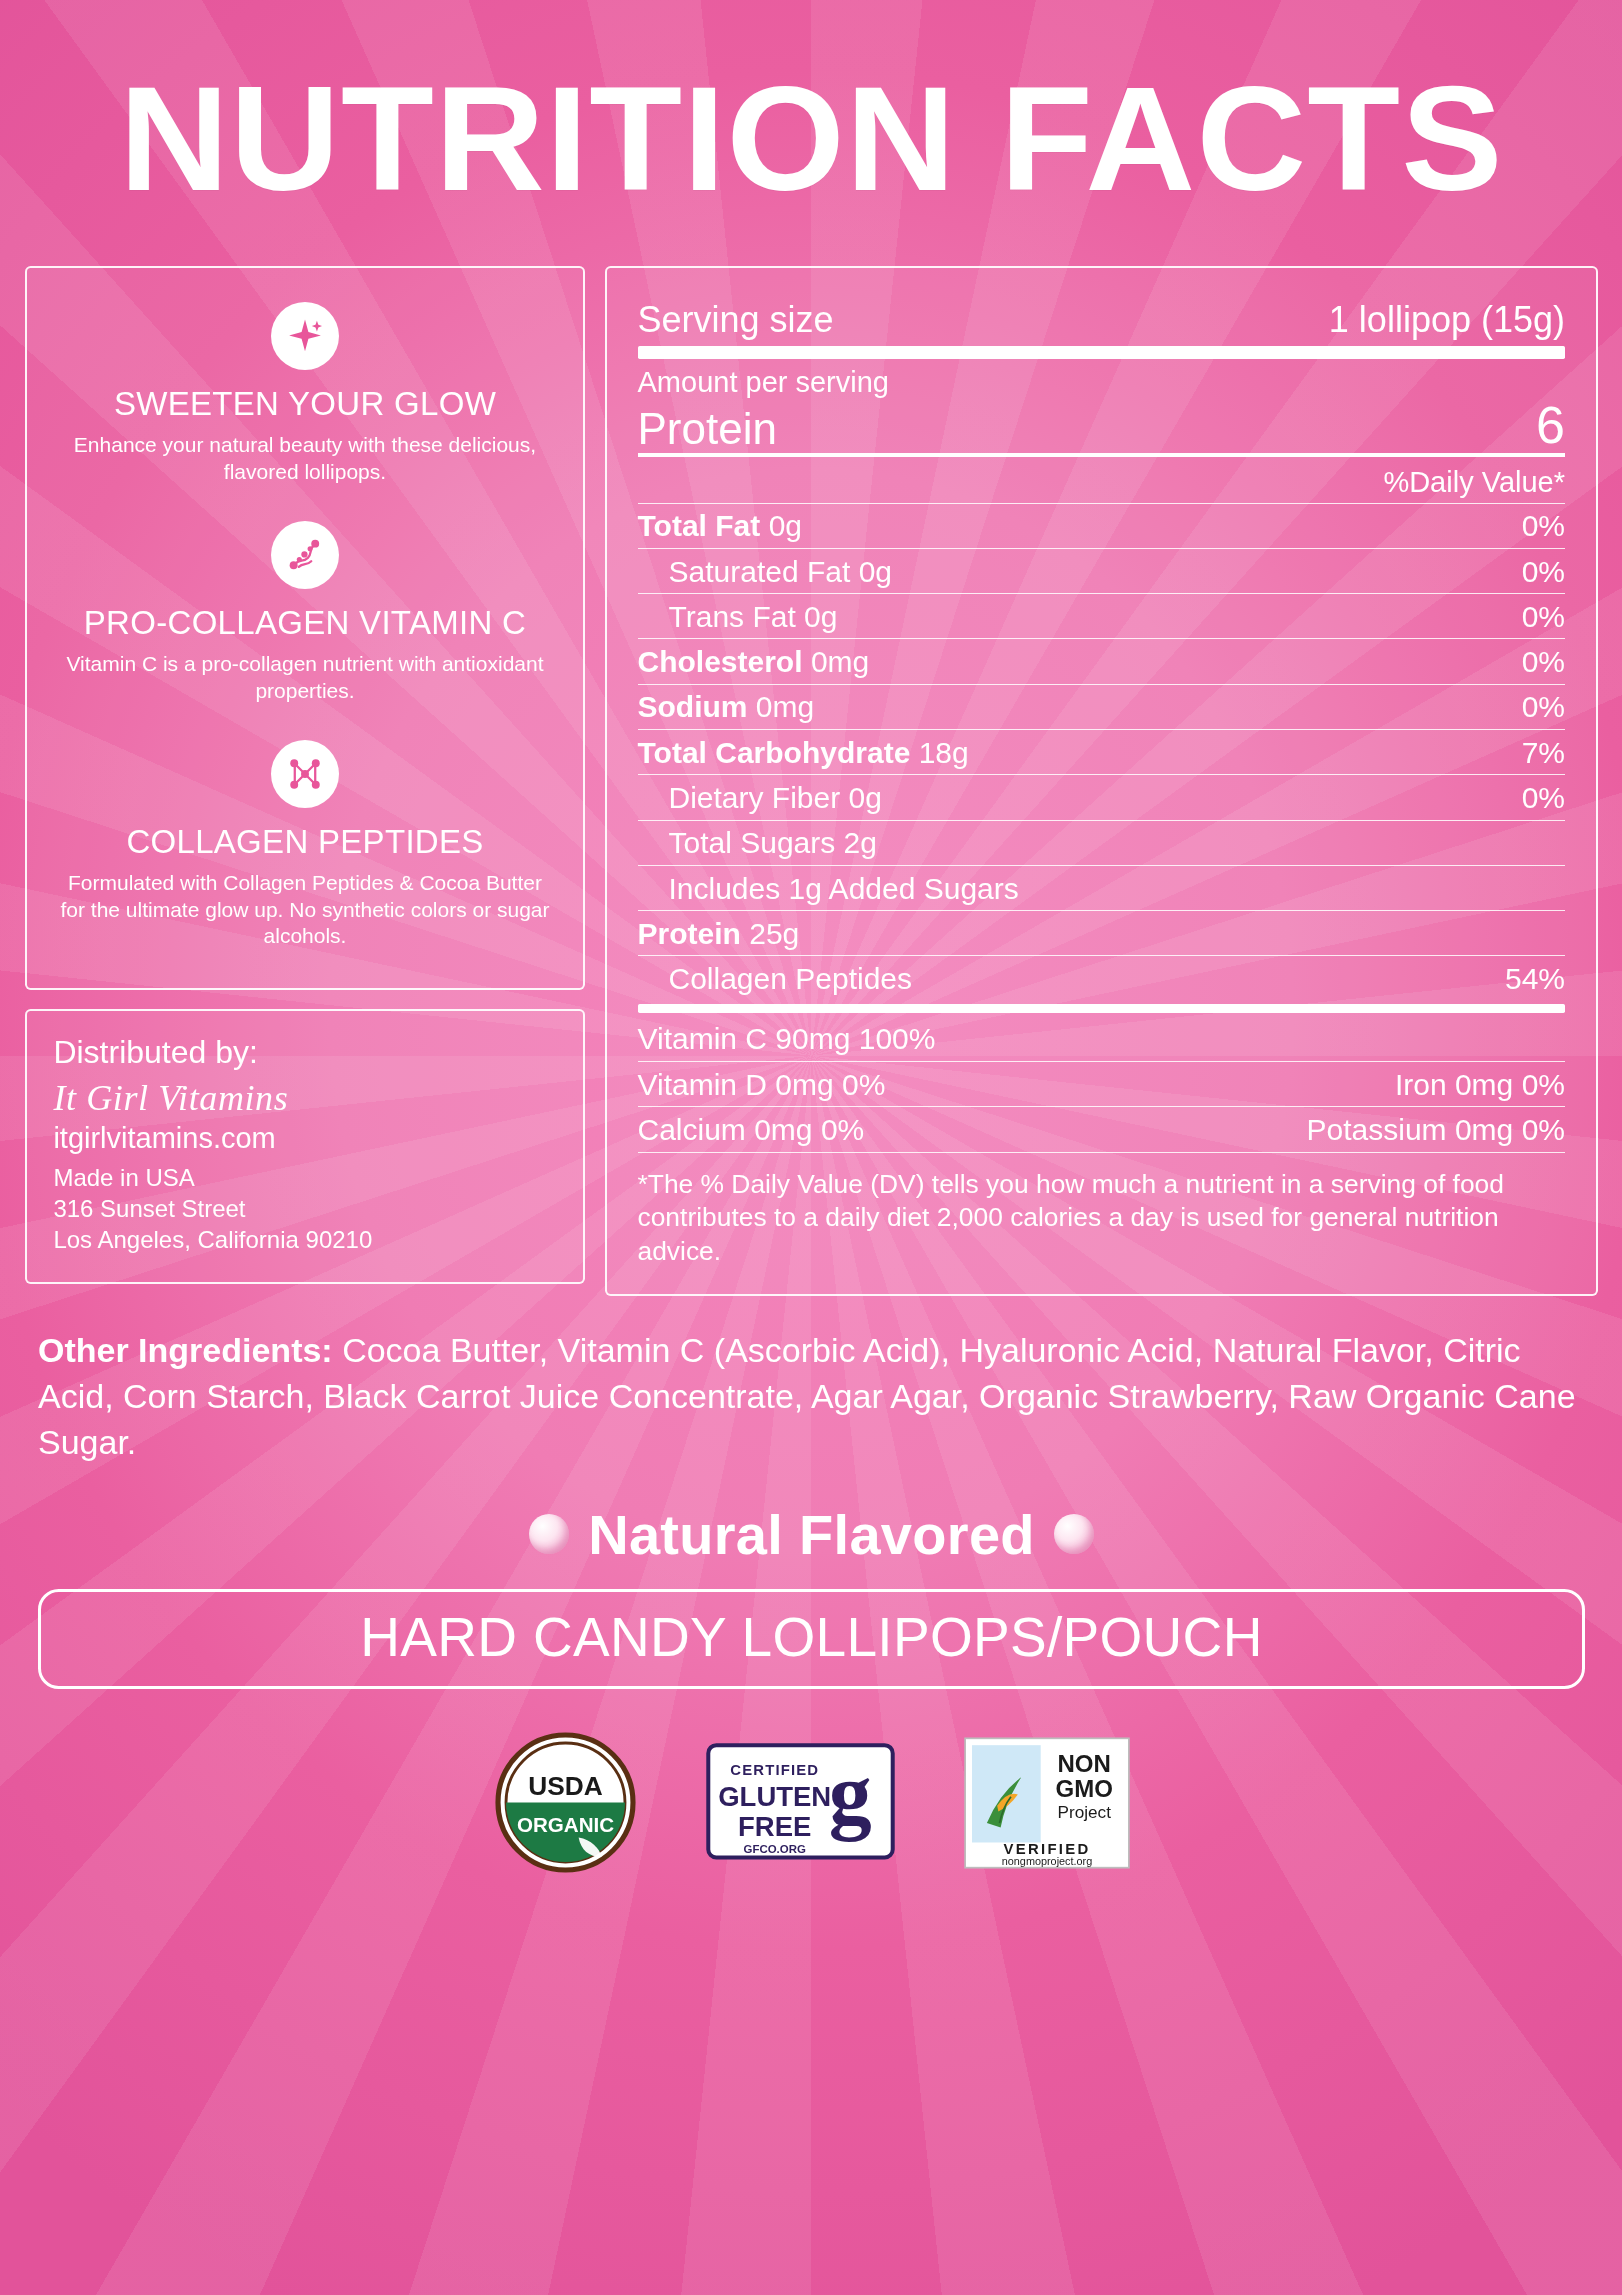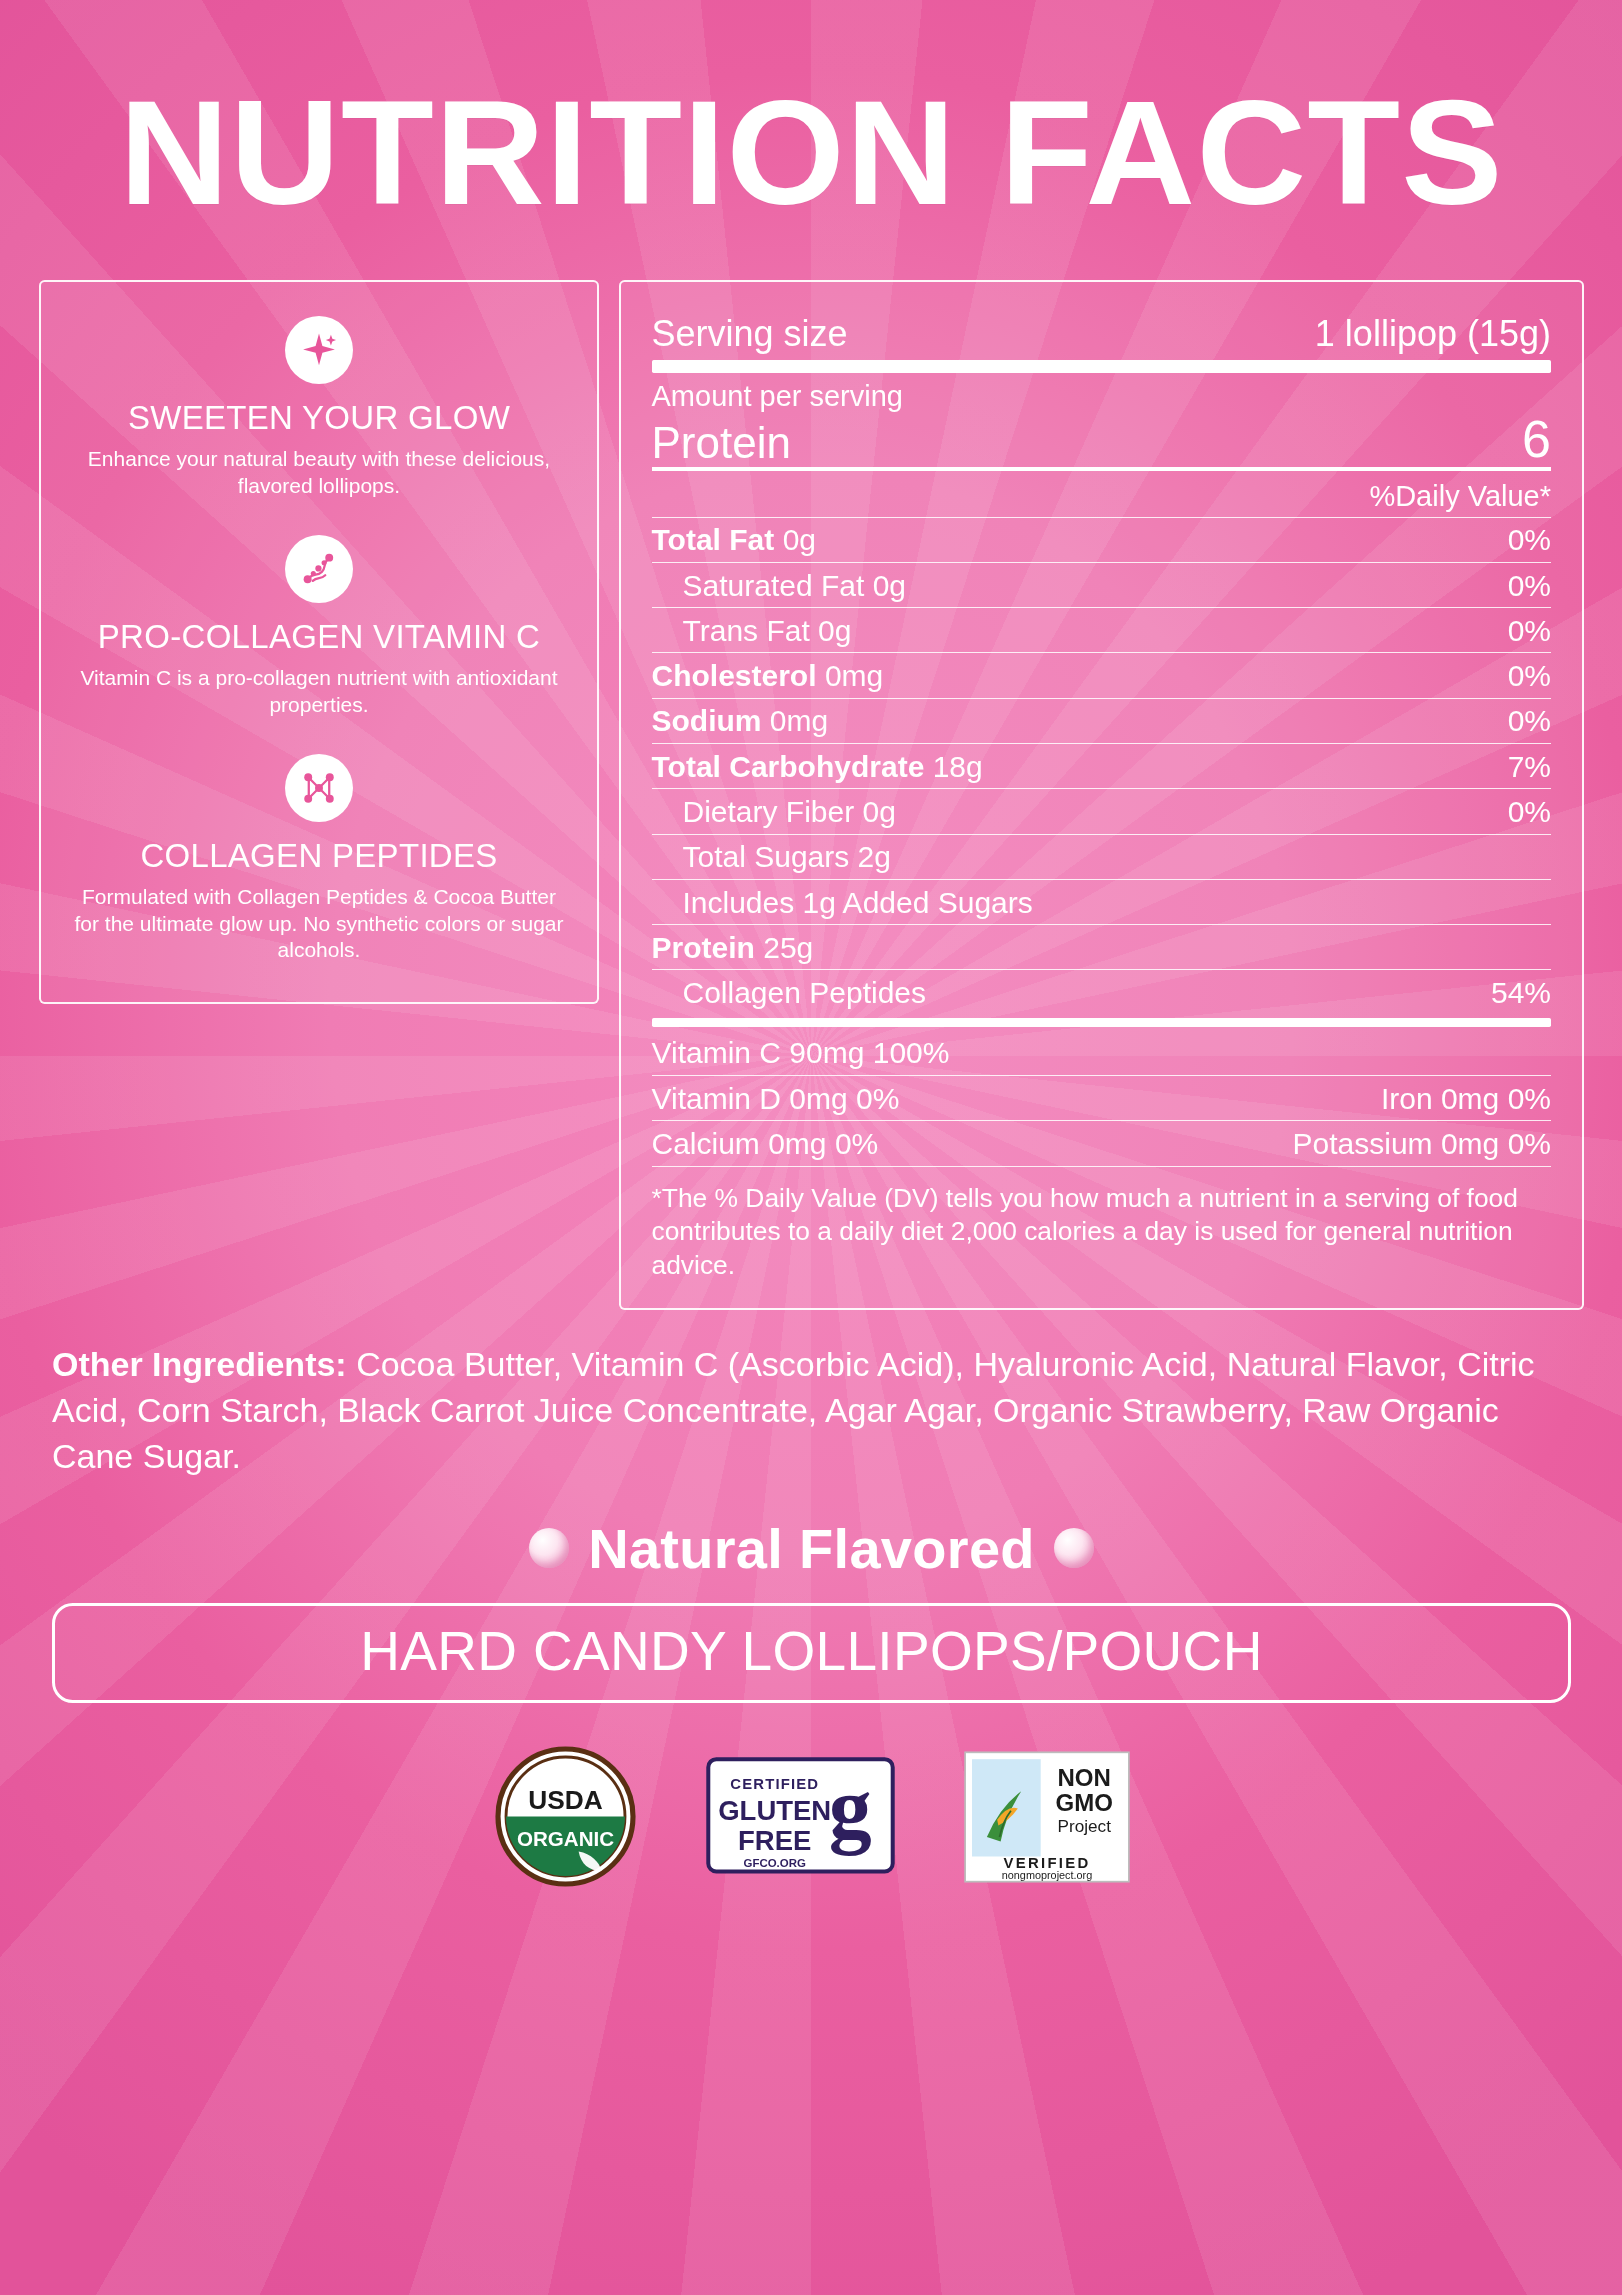--- a/index.html
+++ b/index.html
@@ -20,21 +20,21 @@
     background:
       repeating-conic-gradient(from 0deg at 50% 46%,
         rgba(255,255,255,0.085) 0deg 6deg,
         rgba(255,255,255,0.0) 6deg 12deg),
       radial-gradient(ellipse 78% 62% at 50% 44%, #f486bd 0%, #f07cb4 38%, #ea5fa0 66%, #e2539a 100%);
   }
   #page {
     position: relative;
     width: 1623px;
     height: 2295px;
-    padding: 16px;
+    padding: 2px;
     color: #ffffff;
     border-radius: 17px;
   }
 
   
   .title {
     text-align: center;
     font-family: "Liberation Sans Narrow", "Liberation Sans", sans-serif;
     font-weight: 700;
     font-size: 149px;
@@ -248,20 +248,28 @@
               <circle cx="18" cy="56" r="7" fill="#e8559a"></circle>
               <circle cx="56" cy="56" r="7" fill="#e8559a"></circle>
             </svg>
           </div>
           <div class="btitle">COLLAGEN PEPTIDES</div>
           <div class="bdesc">Formulated with Collagen Peptides &amp; Cocoa Butter for the ultimate glow up. No synthetic colors or sugar alcohols.</div>
         </div>
 
       </div>
 
+      <div class="panel dist">
+        <div class="dist-head">Distributed by:</div>
+        <div class="dist-brand">It Girl Vitamins</div>
+        <div class="dist-site">itgirlvitamins.com</div>
+        <div class="dist-line">Made in USA</div>
+        <div class="dist-line">316 Sunset Street</div>
+        <div class="dist-line">Los Angeles, California 90210</div>
+      </div>
 
     </div>
 
     <div class="right-col">
       <div class="panel nutri">
 
         <div class="row serving-row">
           <div class="lbl">Serving size</div>
           <div class="val">1 lollipop (15g)</div>
         </div>

